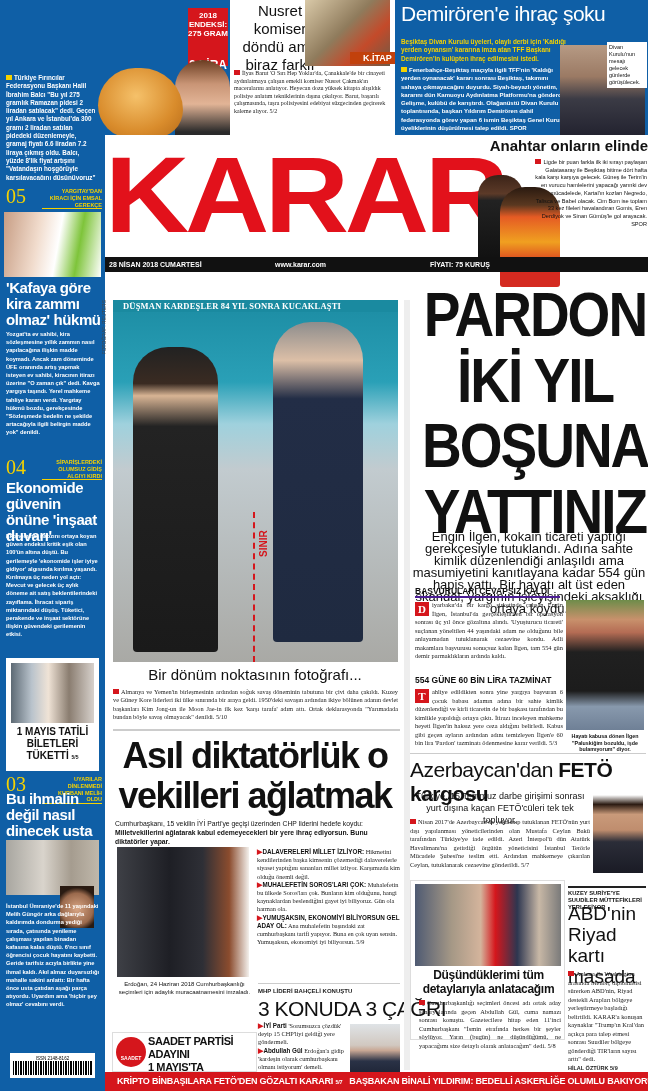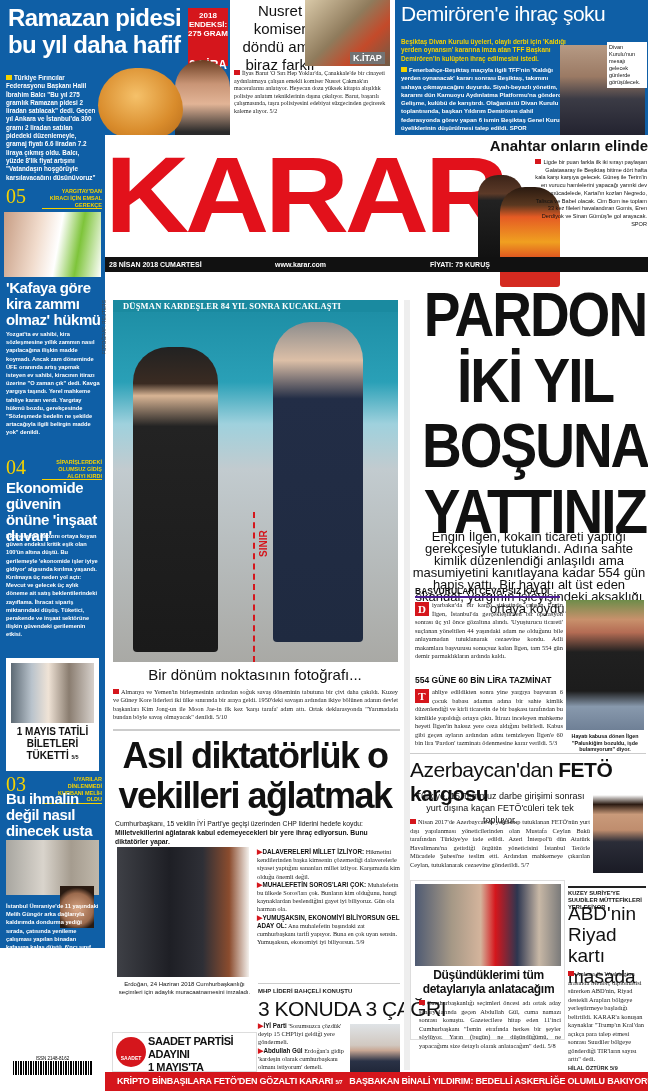--- a/index.html
+++ b/index.html
@@ -11,40 +11,40 @@
 #index-badge{position:absolute;left:188px;top:8px;width:40px;height:58px;background:#d5161c;color:#fff;text-align:center;font-weight:bold;font-size:8px;line-height:9px;padding-top:3px}
 #index-badge .big{font-size:12px;line-height:14px;display:block;margin-top:20px}
 #pide-img{position:absolute;left:98px;top:68px;width:85px;height:70px;border-radius:40px 45px 30px 35px;background:radial-gradient(ellipse at 45% 40%,#f5c16a,#d98c2c 60%,#b66a18)}
 #woman-img{position:absolute;left:175px;top:60px;width:55px;height:80px;border-radius:30px 30px 4px 4px;background:linear-gradient(#6b3d22 0,#c99576 30%,#e2b496 55%,#2a2a2a 90%)}
 #top-left .body{position:absolute;left:6px;top:74px;width:92px;color:#fff;font-size:6.3px;line-height:8.3px;font-weight:bold}
 .sq{display:inline-block;width:6px;height:5px;background:#f5d200;margin-right:2px}
 .sq.red{background:#d5161c}
 #top-mid{left:230px;top:0;width:165px;height:135px;background:#fff}
 #top-mid h2{position:absolute;left:10px;top:2px;width:80px;text-align:center;font-size:15px;line-height:18px;font-weight:normal;color:#111}
 #nusret-img{position:absolute;left:75px;top:0;width:85px;height:66px;background:linear-gradient(135deg,#d9c9a8,#8f7b5c 45%,#c44a2a 70%,#6d5b47)}
-#kitap{position:absolute;left:120px;top:52px;background:#737373;color:#fff;font-size:9px;font-weight:bold;padding:1px 3px}
+#kitap{position:absolute;left:120px;top:52px;background:#c2410c;color:#fff;font-size:9px;font-weight:bold;padding:1px 13px}
 #top-mid .body{position:absolute;left:4px;top:70px;width:158px;font-family:"Liberation Serif",serif;font-size:6px;line-height:7.6px;color:#222}
 #top-right{left:395px;top:0;width:253px;height:135px;background:#0f5fa6}
 #top-right h2{position:absolute;left:6px;top:2px;color:#fff;font-size:21px;font-weight:normal;letter-spacing:-0.5px}
 #top-right .lead{position:absolute;left:6px;top:38px;width:165px;color:#f5d200;font-size:6.4px;line-height:8.4px;font-weight:bold}
 #top-right .body{position:absolute;left:6px;top:66px;width:165px;color:#fff;font-size:6px;line-height:8.3px;font-weight:bold}
 #demiroren-img{position:absolute;left:165px;top:45px;width:85px;height:90px;background:linear-gradient(#b69a84,#9b7a64 35%,#3b3b45 60%,#232330)}
 #demiroren-cap{position:absolute;left:212px;top:42px;background:#fff;color:#111;font-size:5.5px;line-height:7px;padding:2px;width:40px}
 
 #masthead{left:105px;top:135px;width:543px;height:157px;background:#fff}
 #logo{position:absolute;left:0;top:6px;font-size:108px;font-weight:bold;color:#e2111b;letter-spacing:-4px;line-height:108px;font-family:"Liberation Sans",sans-serif;transform:scaleX(1.08);transform-origin:left}
 #dateline{position:absolute;left:0;top:122px;width:543px;height:15px;background:#111;color:#fff;font-size:7px;font-weight:bold;line-height:15px}
 #dateline span{position:absolute}
 #anahtar{position:absolute;left:370px;top:2px;width:173px}
 #anahtar h3{font-size:15px;font-weight:bold;text-align:right;color:#111}
 #anahtar .body{position:absolute;left:60px;top:22px;width:112px;font-size:5.6px;line-height:7.7px;text-align:right;color:#111}
 #player1{position:absolute;left:3px;top:38px;width:45px;height:85px;border-radius:20px 20px 2px 2px;background:linear-gradient(#3b2318 0,#5c3a28 22%,#222 30%,#111 100%)}
 #player2{position:absolute;left:25px;top:50px;width:60px;height:100px;border-radius:25px 25px 3px 3px;background:linear-gradient(#2a1a10 0,#5a3820 18%,#e55b24 30%,#f0a020 55%,#d42a20 80%)}
 
-#leftcol{left:0;top:180px;width:105px;height:768px;background:#0f5fa6;color:#fff}
+#leftcol{left:0;top:180px;width:105px;height:911px;background:#0f5fa6;color:#fff}
 .sec-num{position:absolute;left:6px;font-size:20px;color:#f5d200;font-family:"Liberation Serif",serif}
 .sec-tag{position:absolute;left:42px;width:60px;color:#f5d200;font-size:5.5px;line-height:6.8px;font-weight:bold;text-align:right;border-bottom:1px solid #f5d200}
 #keys-img{position:absolute;left:4px;top:32px;width:97px;height:65px;background:linear-gradient(100deg,#c79d84,#f1dccd 35%,#ffffff 55%,#7ec43a 75%,#fff)}
 .lh{position:absolute;left:6px;font-size:15px;line-height:16px;font-weight:bold;color:#fff;letter-spacing:-0.4px}
 .lb{position:absolute;left:6px;width:94px;font-size:5.7px;line-height:8.2px;font-weight:bold;color:#fff}
 #bus-box{position:absolute;left:6px;top:478px;width:93px;height:113px;background:#fff}
 #bus-img{position:absolute;left:5px;top:5px;width:83px;height:60px;background:linear-gradient(90deg,#5d6a74,#b9c3cc 25%,#efe3d6 45%,#8a7d70 70%,#d7d1cc)}
 #bus-box p{position:absolute;left:0;top:68px;width:93px;text-align:center;font-size:10px;line-height:12px;font-weight:bold;color:#111}
 #usta-img{position:absolute;left:6px;top:660px;width:93px;height:55px;background:linear-gradient(90deg,#a8a6a0,#d9d4cc 40%,#a59c8f 70%,#c0b8ab)}
 #boy-img{position:absolute;left:60px;top:706px;width:34px;height:42px;background:radial-gradient(circle at 50% 55%,#d8a584,#9b6a4d 55%,#2a1b12 75%)}
@@ -99,21 +99,20 @@
 #abd-head{left:568px;top:903px;font-size:19px;line-height:21px;color:#111}
 #abd-body{left:568px;top:970px;width:78px;text-align:left}
 
 #ticker{left:105px;top:1072px;width:543px;height:19px;background:#d5161c;color:#fff;font-size:9px;font-weight:bold;line-height:19px;padding-left:12px;white-space:nowrap;overflow:hidden;letter-spacing:-0.2px}
 #ticker small{font-size:5.5px}
 </style>
 </head>
 <body>
 
 <div id="top-left" class="abs">
-  <h1 style="width:185px">Ramazan pidesi bu yıl daha hafif</h1>
   <div id="index-badge">
     <span>2018</span><br>
     <span>ENDEKSİ:</span><br>
     <span>275 GRAM</span>
     <span class="big">2 LİRA</span>
   </div>
   <div id="woman-img"></div>
   <div id="pide-img"></div>
   <div class="body"><span class="sq"></span><span>Türkiye Fırıncılar Federasyonu Başkanı Halil İbrahim Balcı "Bu yıl 275 gramlık Ramazan pidesi 2 liradan satılacak" dedi. Geçen yıl Ankara ve İstanbul'da 300 gramı 2 liradan satılan pidedeki düzenlemeyle, gramaj fiyatı 6.6 liradan 7.2 liraya çıkmış oldu. Balcı, yüzde 8'lik fiyat artışını "Vatandaşın hoşgörüyle karşılayacağını düşünüyoruz" sözleriyle savundu. 5/5</span></div>
 </div>

